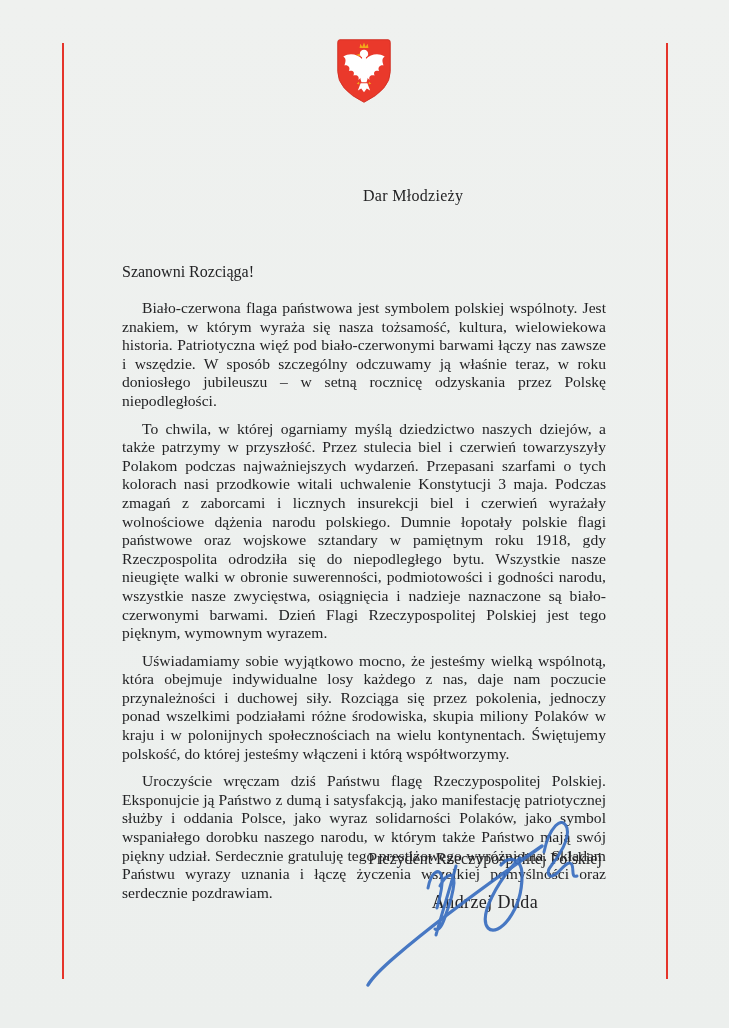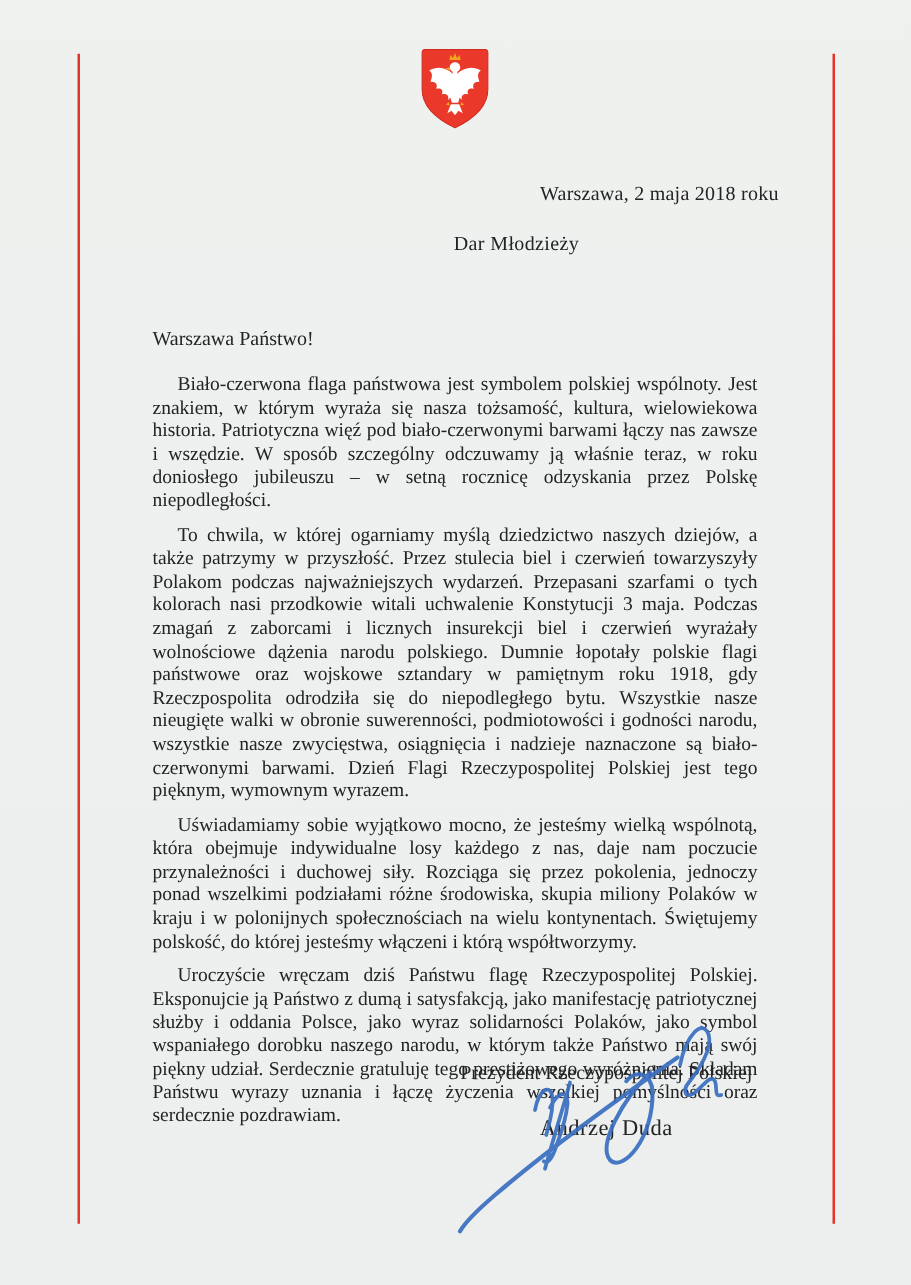--- a/index.html
+++ b/index.html
@@ -72,25 +72,24 @@
       <path d="M44,81 L39,94 L45,90.5 L50,97 L55,90.5 L61,94 L56,81 Z"></path>
     </g>
 
     <path d="M43,28 L35.5,30.5 L43,33 Z" fill="#f2a71b"></path>
 
     <path d="M41,78 l-4,4 l5,1 Z M59,78 l4,4 l-5,1 Z" fill="#f2a71b"></path>
 
     <path d="M42,18 L43.5,10.5 L47,15.5 L50,8 L53,15.5 L56.5,10.5 L58,18 Z" fill="#f2a71b"></path>
   </svg>
 
-  <div class="dateline">Warszawa, 2 maja 2018 roku</div>
 
   <div class="recipient">Dar Młodzieży</div>
 
-  <div class="salutation">Warszawa Państwo!</div>
+  <div class="salutation">Szanowni Rozciąga!</div>
 
   <div class="body-block">
     <p>Biało-czerwona flaga państwowa jest symbolem polskiej wspólnoty. Jest znakiem, w którym wyraża się nasza tożsamość, kultura, wielowiekowa historia. Patriotyczna więź pod biało-czerwonymi barwami łączy nas zawsze i wszędzie. W sposób szczególny odczuwamy ją właśnie teraz, w roku doniosłego jubileuszu – w setną rocznicę odzyskania przez Polskę niepodległości.</p>
     <p>To chwila, w której ogarniamy myślą dziedzictwo naszych dziejów, a także patrzymy w przyszłość. Przez stulecia biel i czerwień towarzyszyły Polakom podczas najważniejszych wydarzeń. Przepasani szarfami o tych kolorach nasi przodkowie witali uchwalenie Konstytucji 3 maja. Podczas zmagań z zaborcami i licznych insurekcji biel i czerwień wyrażały wolnościowe dążenia narodu polskiego. Dumnie łopotały polskie flagi państwowe oraz wojskowe sztandary w pamiętnym roku 1918, gdy Rzeczpospolita odrodziła się do niepodległego bytu. Wszystkie nasze nieugięte walki w obronie suwerenności, podmiotowości i godności narodu, wszystkie nasze zwycięstwa, osiągnięcia i nadzieje naznaczone są biało-czerwonymi barwami. Dzień Flagi Rzeczypospolitej Polskiej jest tego pięknym, wymownym wyrazem.</p>
     <p>Uświadamiamy sobie wyjątkowo mocno, że jesteśmy wielką wspólnotą, która obejmuje indywidualne losy każdego z nas, daje nam poczucie przynależności i duchowej siły. Rozciąga się przez pokolenia, jednoczy ponad wszelkimi podziałami różne środowiska, skupia miliony Polaków w kraju i w polonijnych społecznościach na wielu kontynentach. Świętujemy polskość, do której jesteśmy włączeni i którą współtworzymy.</p>
     <p>Uroczyście wręczam dziś Państwu flagę Rzeczypospolitej Polskiej. Eksponujcie ją Państwo z dumą i satysfakcją, jako manifestację patriotycznej służby i oddania Polsce, jako wyraz solidarności Polaków, jako symbol wspaniałego dorobku naszego narodu, w którym także Państwo mają swój piękny udział. Serdecznie gratuluję tego prestiżowego wyróżnienia. Składam Państwu wyrazy uznania i łączę życzenia wszelkiej pomyślności oraz serdecznie pozdrawiam.</p>
   </div>
 
   <div class="closing">
     <div class="title">Prezydent Rzeczypospolitej Polskiej</div>

